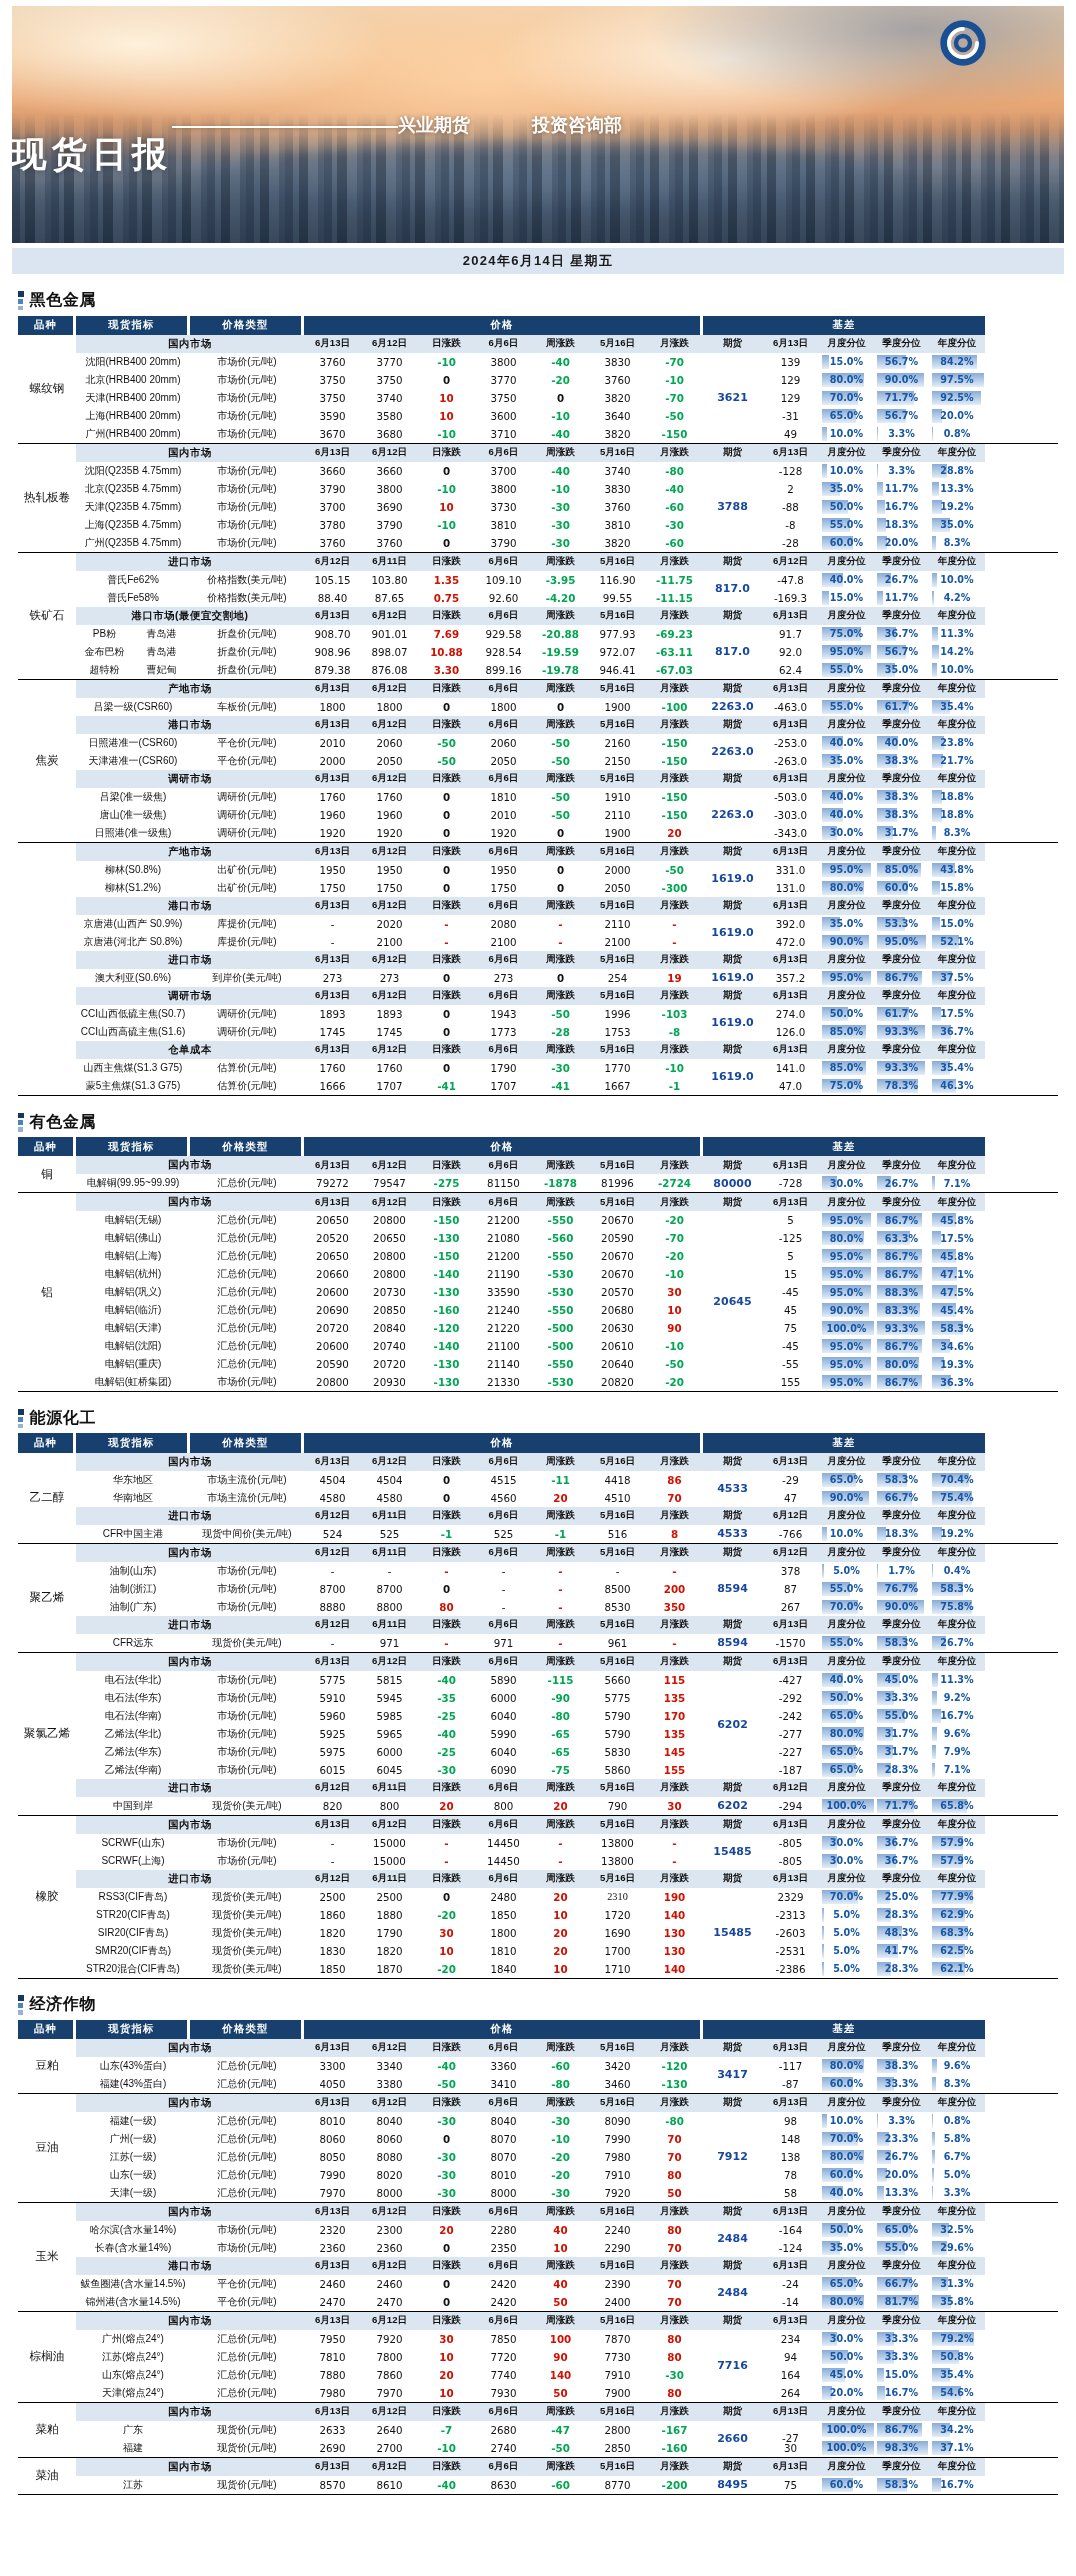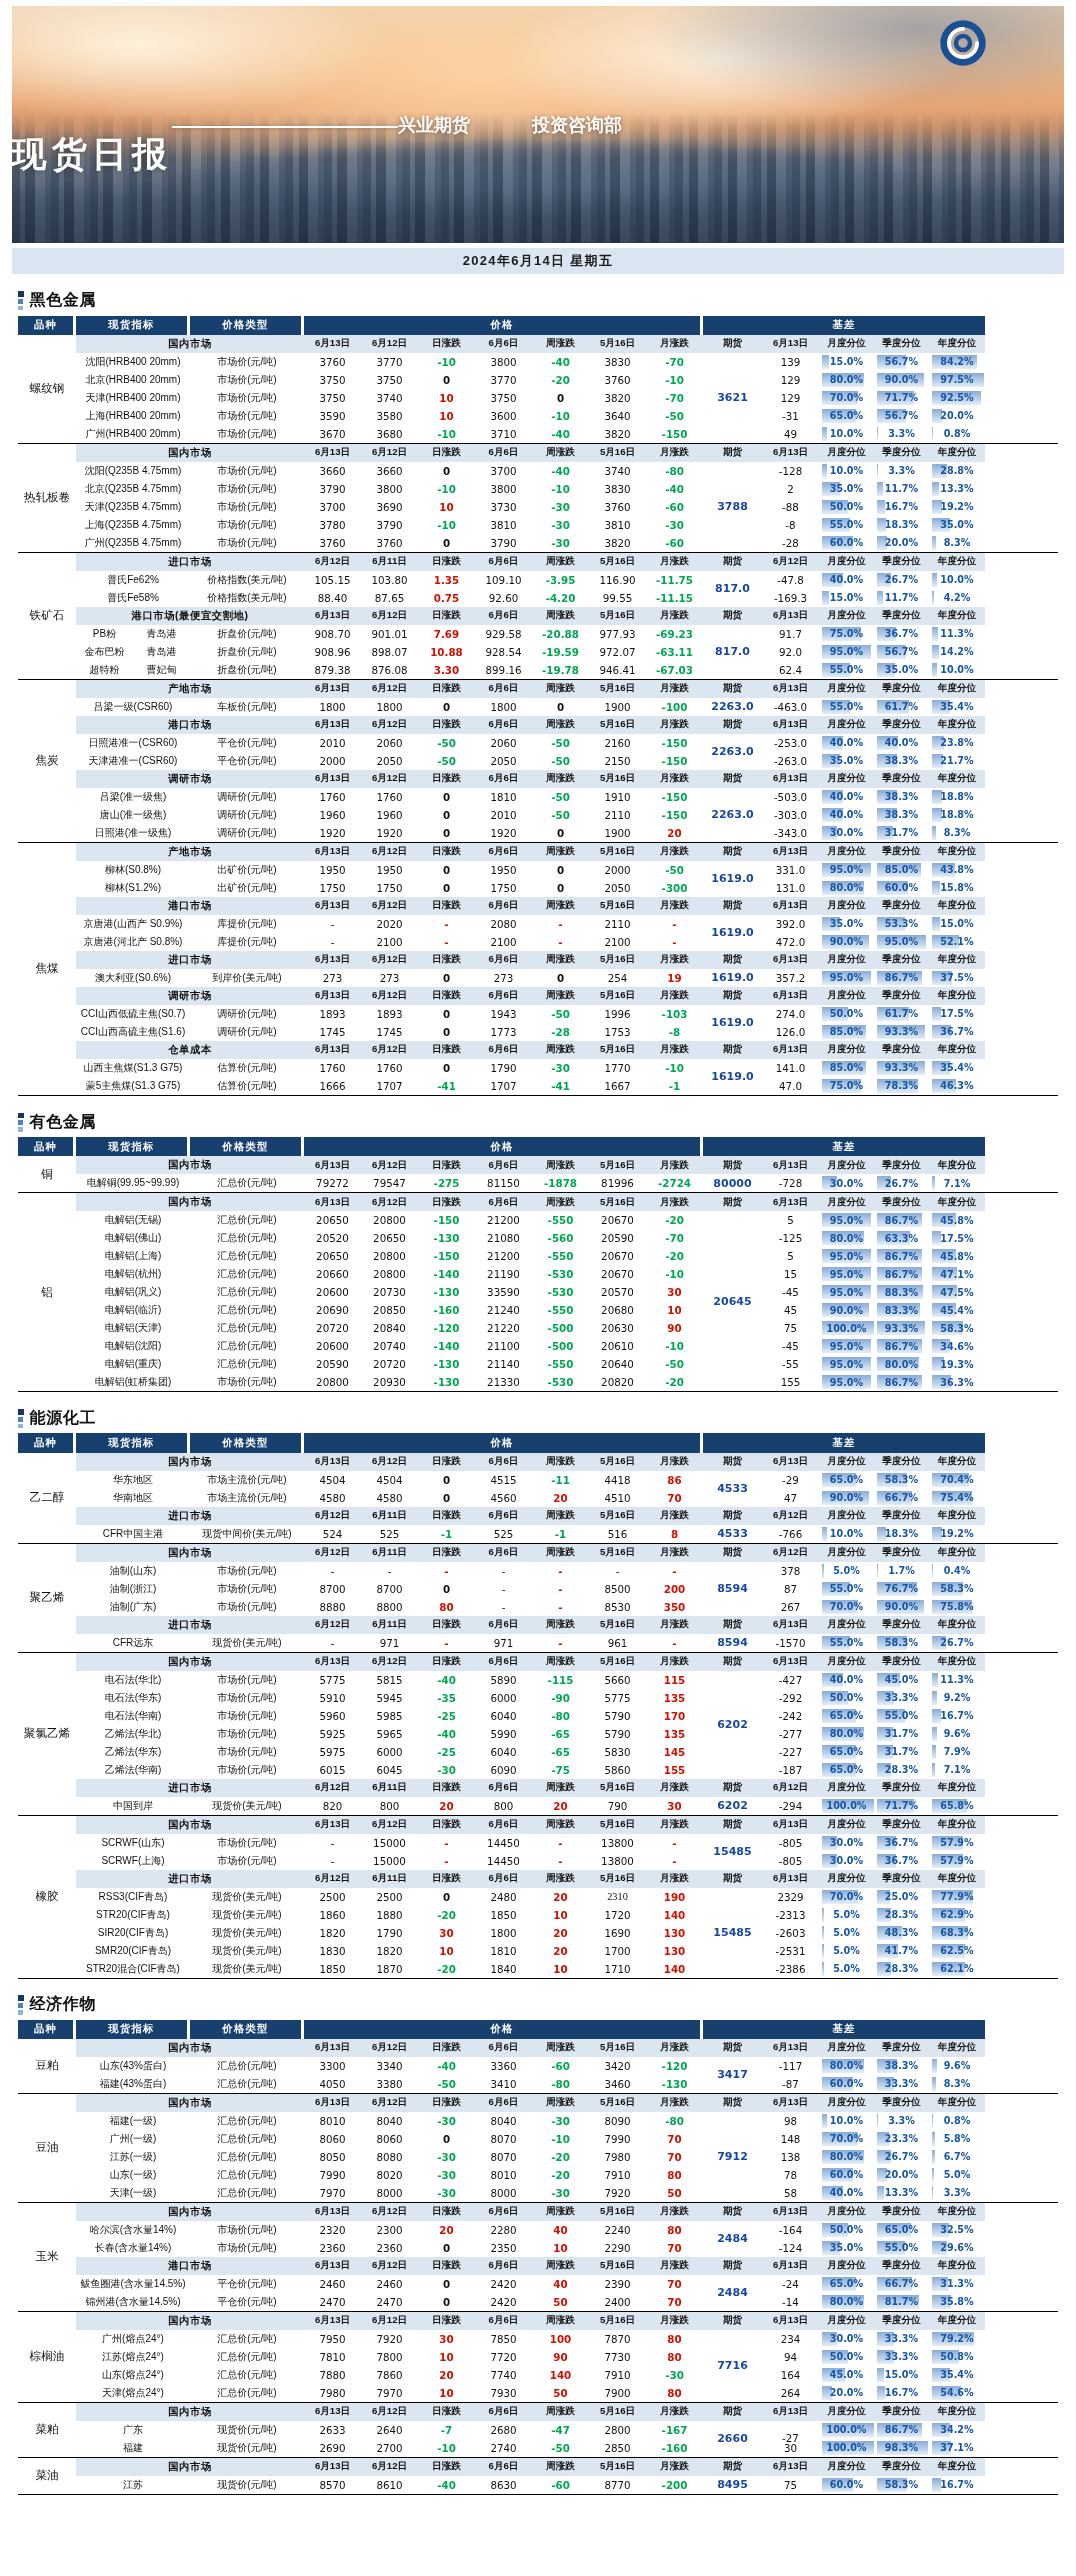--- a/index.html
+++ b/index.html
@@ -942,21 +942,20 @@
             </div>
             <div class="pcell" style="grid-area: 14 / 14;">
               <i class="pbar" style="width: 78.3%;"></i>
               <span class="ptxt">78.3%</span>
             </div>
             <div class="pcell" style="grid-area: 14 / 15;">
               <i class="pbar" style="width: 46.3%;"></i>
               <span class="ptxt">46.3%</span>
             </div>
             <div class="fut" style="grid-area: 13 / 11 / 15;">1619.0</div>
-            <div class="gname" style="grid-area: 1 / 1 / 15;">焦煤</div>
           </div>
         </div>
       </div>
       <div class="sec">
         <div class="sec-title-row">
           <span class="sq-icon">
             <i></i>
             <i></i>
             <i></i>
           </span>

